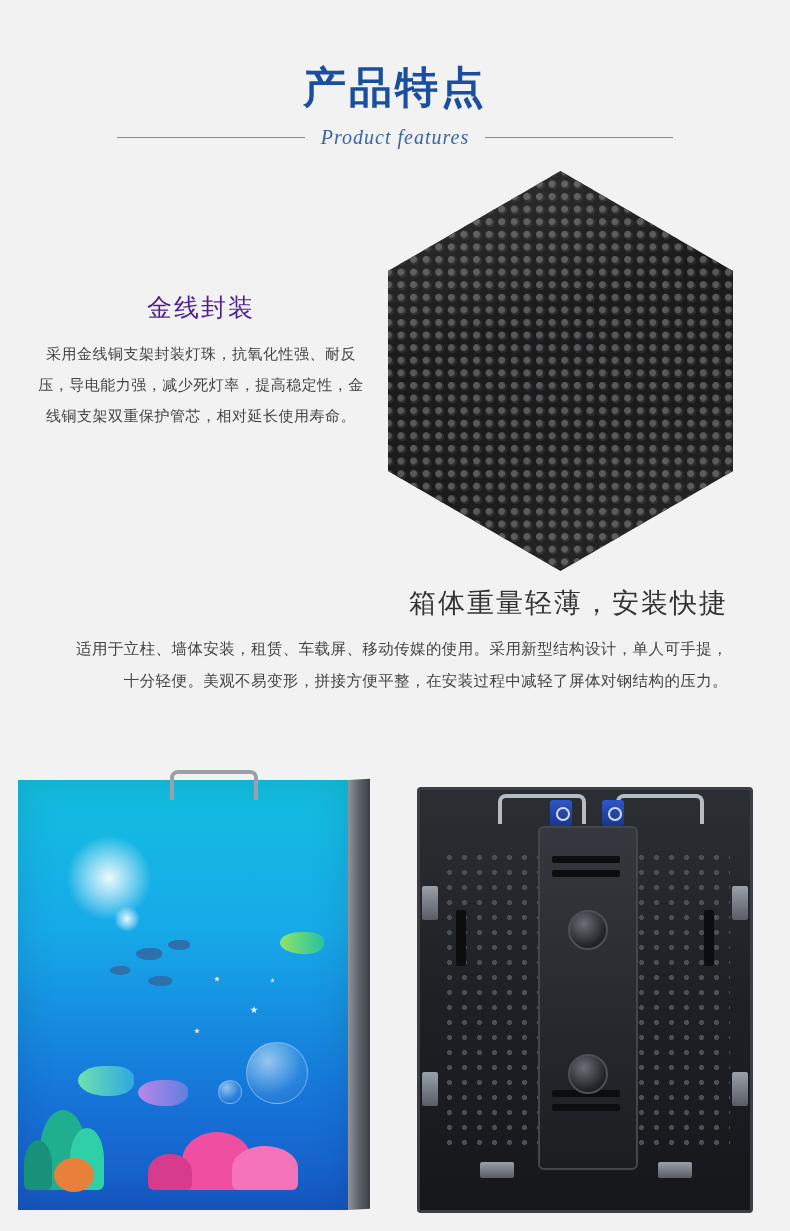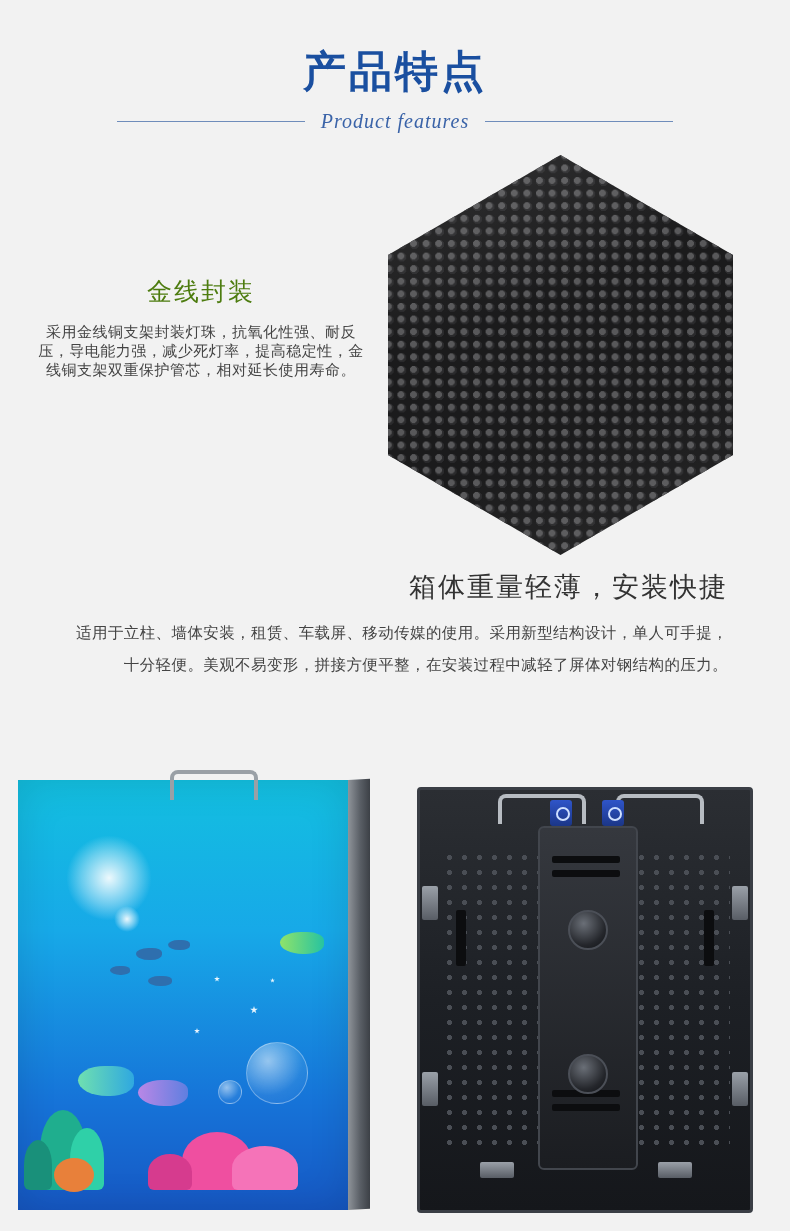--- a/index.html
+++ b/index.html
@@ -16,21 +16,21 @@
   }
   .page {
     width: 790px;
     height: 1231px;
     position: relative;
     background: #f2f2f2;
   }
 
   
   .header {
-    padding-top: 46px;
+    padding-top: 62px;
     text-align: center;
   }
   .header-title {
     font-size: 43px;
     line-height: 50px;
     font-weight: bold;
     color: #1a4fa0;
     letter-spacing: 3px;
     font-family: "Liberation Sans", sans-serif;
   }
@@ -63,28 +63,28 @@
   }
   .sec1-text {
     position: absolute;
     left: 36px;
     top: 128px;
     width: 330px;
     text-align: center;
   }
   .sec1-title {
     font-size: 25px;
-    color: #4d7c0f;
+    color: #4c1d95;
     letter-spacing: 2px;
     margin-bottom: 14px;
   }
   .sec1-body {
     font-size: 15px;
     color: #444;
-    line-height: 19px;
+    line-height: 31px;
     letter-spacing: 0.5px;
   }
 
   .hex-wrap {
     position: absolute;
     left: 388px;
     top: 8px;
     width: 345px;
     height: 400px;
   }

